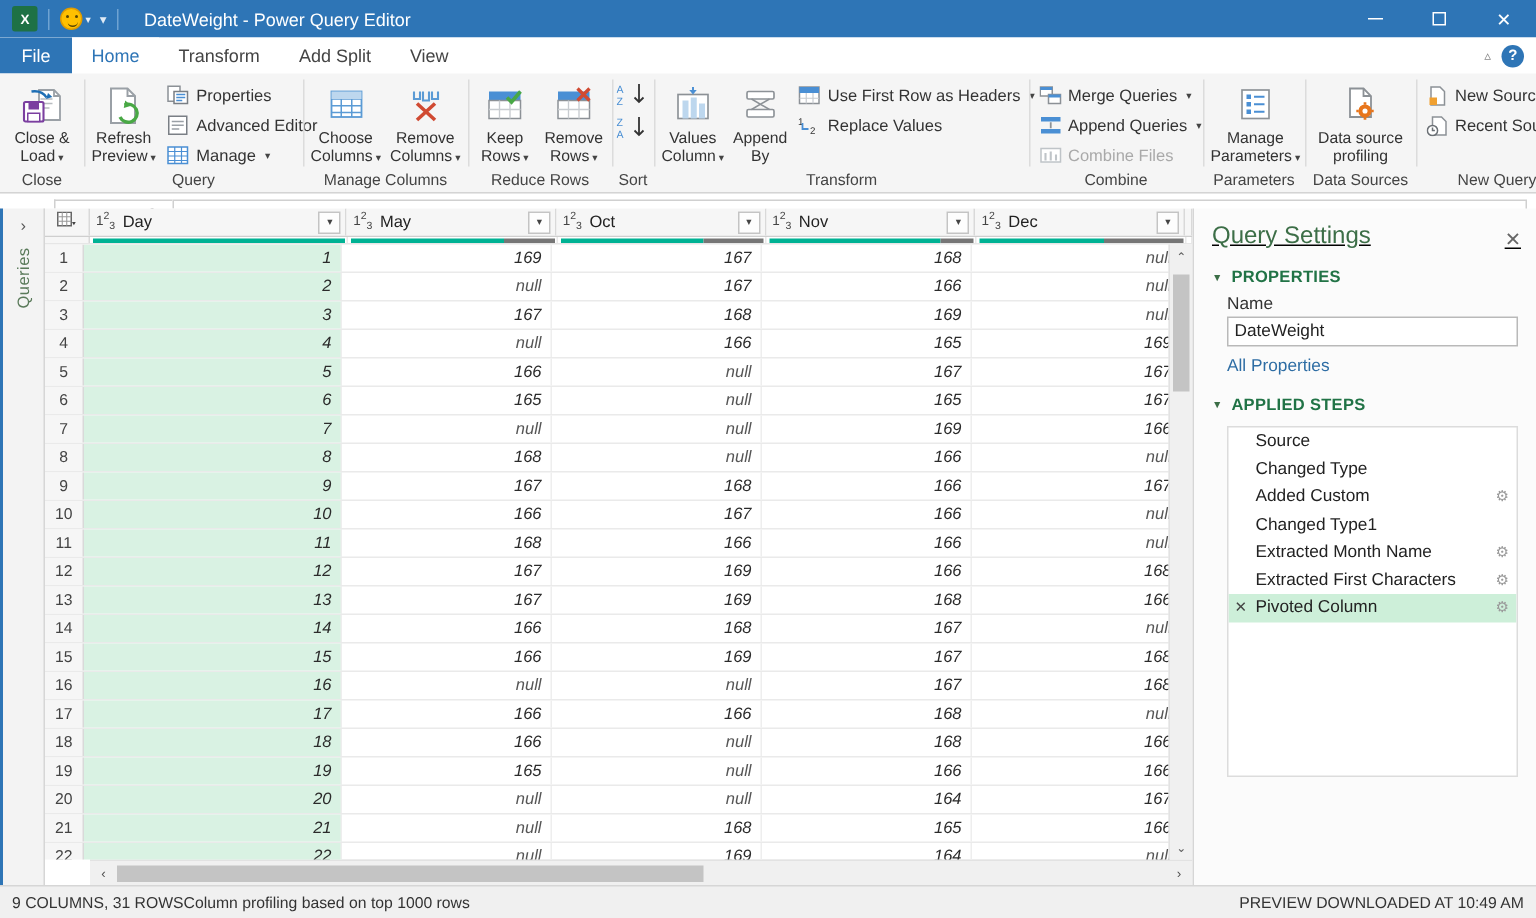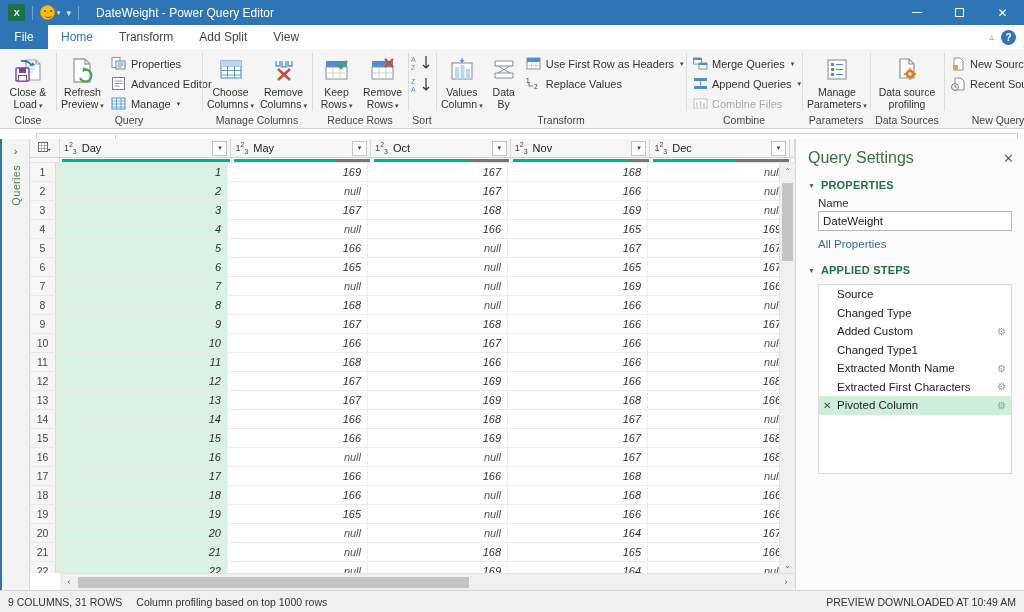--- a/index.html
+++ b/index.html
@@ -182,52 +182,52 @@
   .hscroll {
     height: 17px; background: #f0f0f0; display: flex; align-items: center; border-top: 1px solid #e2e2e2;
     margin-left: 30px;
   }
   .hs-arrow { width: 18px; text-align: center; font-size: 9px; color: #505050; }
   .hs-track { flex: 1; height: 17px; position: relative; }
   .hs-thumb { position: absolute; left: 0; top: 3px; height: 11px; width: 56%; background: #c4c4c4; }
 
   
   .qsettings { width: 229px; background: #fbfbfb; border-left: 1px solid #d6d6d6; padding: 0; position: relative; }
-  .qs-title-row { display: flex; align-items: center; padding: 10px 10px 6px 12px; }
+  .qs-title-row { display: flex; align-items: flex-end; padding: 10px 10px 6px 12px; text-decoration: underline; }
   .qs-title { font-size: 16px; color: #3c6e47; flex: 1; }
   .qs-close { color: #666; font-size: 13px; }
   .qs-section {
     display: flex; align-items: center; gap: 6px; padding: 6px 12px 2px;
   }
   .qs-tri { font-size: 7px; color: #3c6e47; }
   .qs-section-lbl { font-size: 11px; font-weight: bold; color: #217346; letter-spacing: 0.2px; }
   .qs-field-lbl { font-size: 11.5px; color: #333; padding: 4px 0 2px 22px; }
   .qs-input-wrap { padding: 0 12px 0 22px; }
   .qs-input {
     width: 100%; height: 20px; border: 1px solid #b9b9b9; background: #fff;
     font-size: 11.5px; color: #222; padding: 0 4px; font-family: "Liberation Sans", sans-serif;
   }
   .qs-link { font-size: 11.5px; color: #2e6da4; padding: 7px 0 0 22px; }
   .qs-steps {
-    margin: 6px 12px 16px 22px; border: 1px solid #dcdcdc; background: #fff; height: 190px; overflow: hidden;
+    margin: 6px 12px 16px 22px; border: 1px solid #dcdcdc; background: #fff; height: 234px; overflow: hidden;
   }
   .qs-step {
     height: 18.5px; display: flex; align-items: center; font-size: 11.5px; color: #222; padding-left: 18px;
     position: relative;
   }
   .qs-step.active { background: #cdefd9; }
   .qs-step .stepx { position: absolute; left: 4px; font-size: 10px; color: #444; }
   .qs-step .gear { margin-left: auto; margin-right: 5px; font-size: 10px; color: #9a9a9a; }
 
   
   .statusbar {
     position: absolute; left: 0; right: 0; bottom: 0; height: 22px; background: #f0f0f0;
     border-top: 1px solid #d6d6d6; display: flex; align-items: center; padding: 0 8px; font-size: 10.5px; color: #333;
   }
-  .sb-left { display: flex; gap: 14px; justify-content: center; }
+  .sb-left { display: flex; gap: 0; justify-content: center; }
   .sb-right { margin-left: auto; }
 </style>
 </head>
 <body>
 
 <div class="app">
 
   <div class="titlebar">
     <div class="tb-excel-icon">X</div>
     <div class="tb-sep"></div>
@@ -444,21 +444,21 @@
         </div>
         <div class="big-btn" style="width:46px">
           <div class="ico">
             <svg width="30" height="28" viewBox="0 0 30 28">
               <rect x="6" y="4" width="18" height="5" rx="1" fill="#fff" stroke="#8c9196" stroke-width="1.1"></rect>
               <rect x="6" y="16" width="18" height="5" rx="1" fill="#fff" stroke="#8c9196" stroke-width="1.1"></rect>
               <path d="M9 9 l12 7 M21 9 l-12 7" stroke="#8c9196" stroke-width="1"></path>
             </svg>
           </div>
           <div class="lbl">
-            <span>Data</span><br>
+            <span>Append</span><br>
             <span>By</span>
           </div>
         </div>
         <div class="small-col">
           <div class="small-btn">
             <span class="sico">
               <svg width="15" height="14" viewBox="0 0 15 14">
                 <rect x="1" y="1" width="13" height="11" fill="#fff" stroke="#8c9196" stroke-width="1"></rect>
                 <rect x="1" y="1" width="13" height="4" fill="#4a8fd4"></rect>
                 <path d="M1 8.5 h13 M5.5 5 v7 M10 5 v7" stroke="#c8ccd0" stroke-width="0.8"></path>

